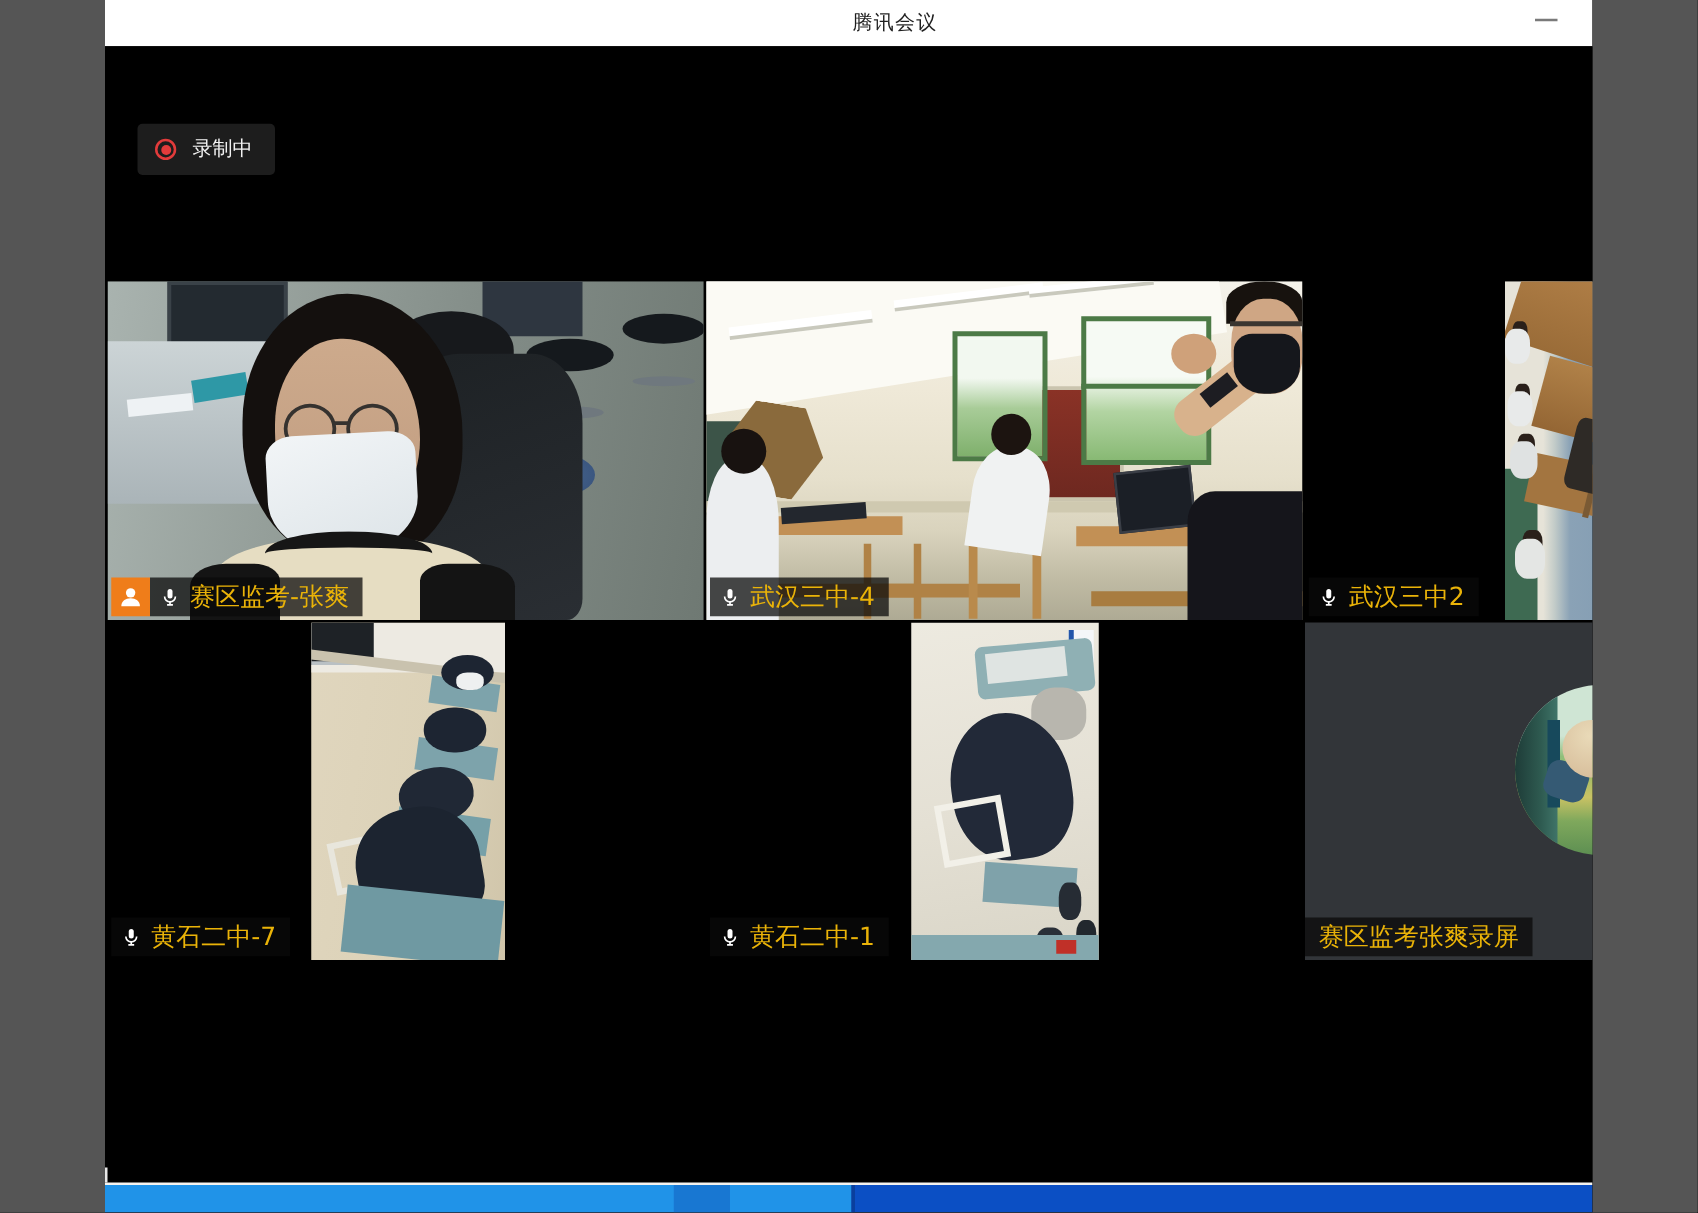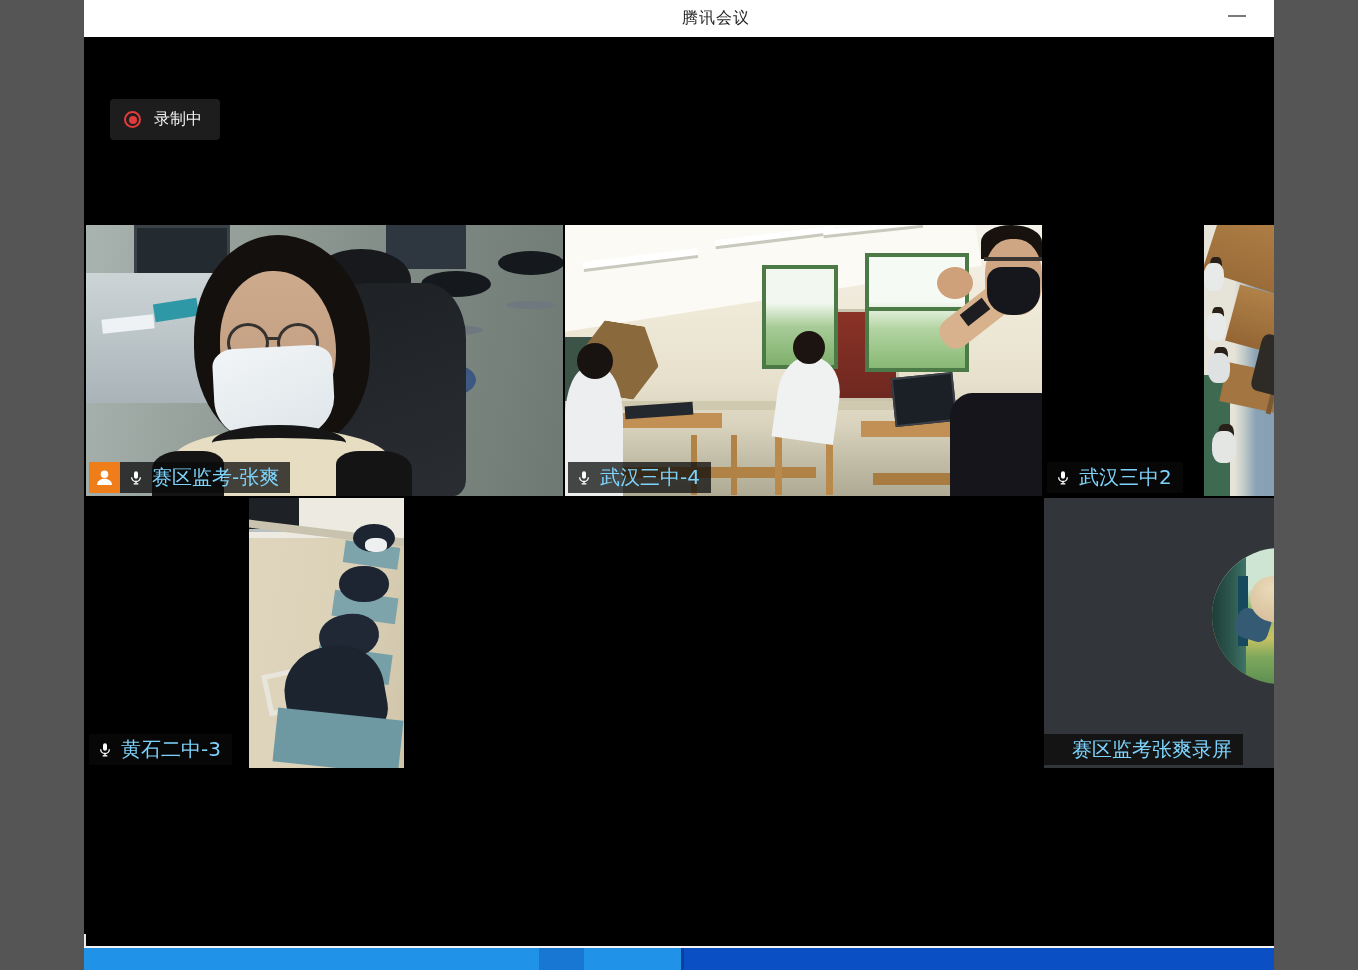--- a/index.html
+++ b/index.html
@@ -49,22 +49,22 @@
 
   
   .avatar { position:absolute; left:168px; top:50px; width:136px; height:136px; border-radius:50%; overflow:hidden;
     background:linear-gradient(180deg,#cfe5d4 0%,#cfe5d4 30%,#8fbf7a 42%,#a9bc66 55%,#c9c264 66%,#7fa85c 80%,#5d8f52 100%); }
 
   
   .tag-row { position:absolute; left:3px; bottom:3px; display:flex; align-items:stretch; z-index:5; }
   .host-badge { width:31px; height:31px; background:#ef7d1a; display:flex; align-items:center; justify-content:center; }
   .name-tag { display:flex; align-items:center; height:31px; background:rgba(10,10,10,.74);
     padding:0 11px 0 8px; gap:8px; }
-  .name-tag.no-mic { padding-left:28px;margin-top:42px; }
-  .name-tag span { color:#7dd3fc; font-size:20px; line-height:31px; white-space:nowrap; }
+  .name-tag.no-mic { padding-left:11px;margin-top:42px; }
+  .name-tag span { color:#eab308; font-size:20px; line-height:31px; white-space:nowrap; }
 
   
   .win-bottom-line { position:absolute; left:0; top:946px; width:100%; height:2px; background:#f5f3ef; }
   .edge-tick { position:absolute; left:0; top:934px; width:2px; height:12px; background:#e8e8e8; }
   .taskbar { position:absolute; left:0; top:948px; width:100%; height:22px; background:#0b4fc4; }
   .taskbar .seg-left { position:absolute; left:0; top:0; width:598px; height:22px; background:#2093e8; }
   .taskbar .seg-patch { position:absolute; left:455px; top:0; width:45px; height:22px; background:#1877d2; }
   .taskbar .seg-divider { position:absolute; left:597px; top:0; width:3px; height:22px; background:#0a3f9e; }
 </style>
 </head>
@@ -220,25 +220,52 @@
         <i class="sh" style="left:26px;top:216px;width:126px;height:54px;background:#6f99a2;transform:rotate(6deg);"></i>
       </div>
       <div class="tag-row">
         <div class="name-tag">
           <svg viewBox="0 0 24 24" width="16" height="21">
               <rect x="9" y="2.5" width="6" height="11.5" rx="3" fill="#fff"></rect>
               <path d="M5.5 11.5a6.5 6.5 0 0 0 13 0" stroke="#fff" stroke-width="2" fill="none"></path>
               <line x1="12" y1="18" x2="12" y2="21" stroke="#fff" stroke-width="2"></line>
               <line x1="8.5" y1="21.5" x2="15.5" y2="21.5" stroke="#fff" stroke-width="2"></line>
             </svg>
-          <span>黄石二中-3</span>
-        </div>
-      </div>
-    </section>
-
+          <span>黄石二中-7</span>
+        </div>
+      </div>
+    </section>
+
+    <section class="tile t5">
+      <div class="feed">
+        <i class="sh" style="left:126px;top:6px;width:20px;height:26px;background:#f4f6f8;border-left:4px solid #2255aa;"></i>
+        <i class="sh" style="left:52px;top:16px;width:94px;height:42px;background:#8fb0b4;border-radius:6px;transform:rotate(-5deg);"></i>
+        <i class="sh" style="left:60px;top:22px;width:64px;height:24px;background:#dfe4e2;transform:rotate(-6deg);"></i>
+        <i class="sh" style="left:96px;top:52px;width:44px;height:42px;background:#b8b6ae;border-radius:42%;"></i>
+        <i class="sh" style="left:32px;top:72px;width:96px;height:118px;background:#222938;border-radius:48% 52% 40% 45%;transform:rotate(-8deg);"></i>
+        <i class="sh" style="left:22px;top:142px;width:54px;height:50px;border:5px solid #f2f0e8;transform:rotate(-10deg);"></i>
+        <i class="sh" style="left:58px;top:194px;width:74px;height:32px;background:#7fa2aa;transform:rotate(4deg);"></i>
+        <i class="sh" style="left:118px;top:208px;width:18px;height:30px;background:#262c34;border-radius:40%;"></i>
+        <i class="sh" style="left:100px;top:244px;width:22px;height:26px;background:#2a3038;border-radius:40%;"></i>
+        <i class="sh" style="left:132px;top:238px;width:16px;height:26px;background:#22282e;border-radius:40%;"></i>
+        <i class="sh" style="left:0;top:250px;width:150px;height:20px;background:#84a8ae;"></i>
+        <i class="sh" style="left:116px;top:254px;width:16px;height:11px;background:#c03028;"></i>
+      </div>
+      <div class="tag-row">
+        <div class="name-tag">
+          <svg viewBox="0 0 24 24" width="16" height="21">
+              <rect x="9" y="2.5" width="6" height="11.5" rx="3" fill="#fff"></rect>
+              <path d="M5.5 11.5a6.5 6.5 0 0 0 13 0" stroke="#fff" stroke-width="2" fill="none"></path>
+              <line x1="12" y1="18" x2="12" y2="21" stroke="#fff" stroke-width="2"></line>
+              <line x1="8.5" y1="21.5" x2="15.5" y2="21.5" stroke="#fff" stroke-width="2"></line>
+            </svg>
+          <span>黄石二中-1</span>
+        </div>
+      </div>
+    </section>
 
     <section class="tile t6">
       <div class="avatar">
         <i class="sh" style="left:0;top:0;width:34px;height:136px;background:linear-gradient(90deg,#1e3c38,#2e5a50 60%,#3f7468);"></i>
         <i class="sh" style="left:26px;top:28px;width:10px;height:70px;background:#17495c;"></i>
         <i class="sh" style="left:24px;top:62px;width:34px;height:30px;background:#355a74;transform:rotate(18deg);border-radius:30%;"></i>
         <i class="sh" style="left:38px;top:28px;width:48px;height:46px;background:radial-gradient(circle at 40% 30%,#e9dab8,#d3b794);border-radius:50%;transform:rotate(14deg);"></i>
       </div>
       <div class="tag-row" style="left:0;">
         <div class="name-tag no-mic">

